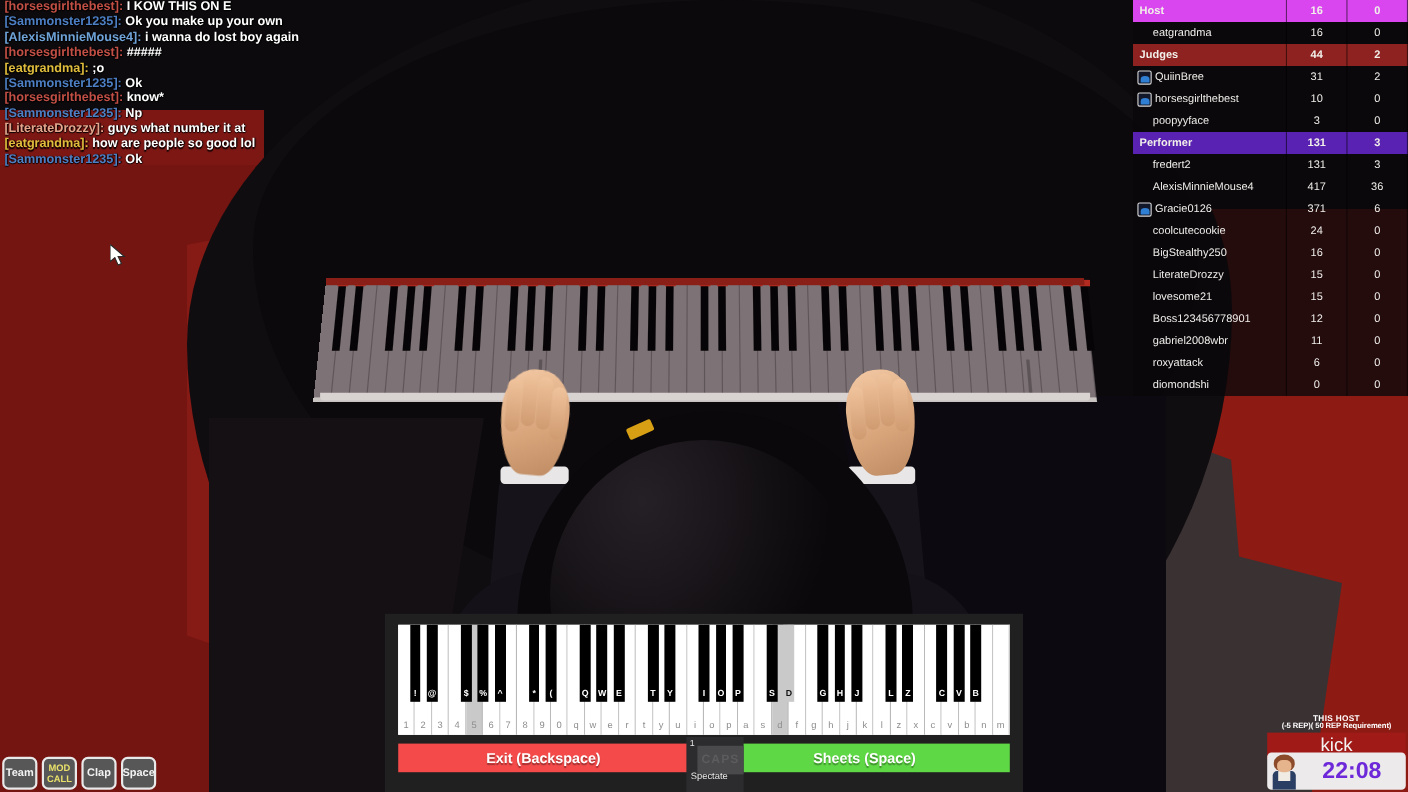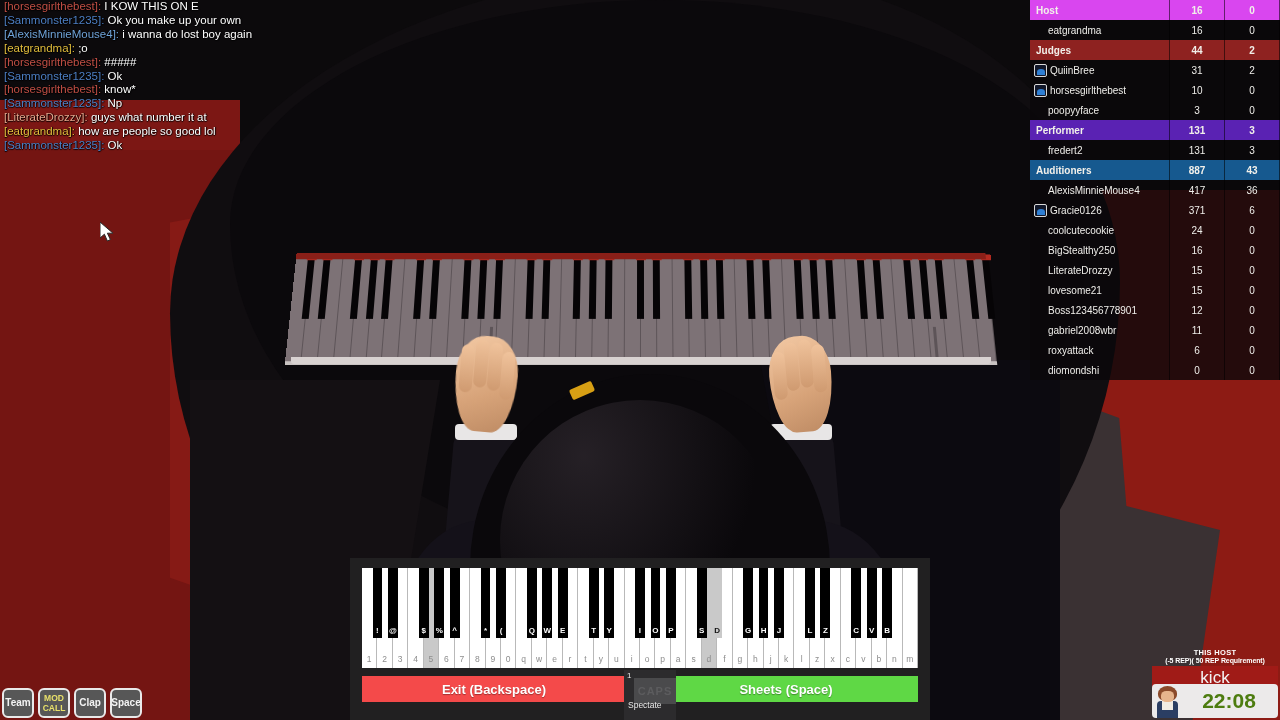--- a/index.html
+++ b/index.html
@@ -87,21 +87,21 @@
   .hair-clip { position:absolute; left:570px; top:385px; width:24px; height:11px; background:#d79f14; transform:rotate(-24deg); border-radius:2px; }
   .shoulder-l { position:absolute; left:400px; top:520px; width:170px; height:200px; background:#141119; border-radius:50% 30% 0 0; }
   .shoulder-r { position:absolute; left:720px; top:520px; width:180px; height:200px; background:#141119; border-radius:30% 50% 0 0; }
 
   
   #cursor { position:absolute; left:100px; top:222px; width:18px; height:20px; }
 
   
   #chat { position:absolute; left:4px; top:0px; width:420px; padding-top:0; z-index:20; }
   .chat-line {
-    font-size:11.5px; line-height:13.9px; font-weight:normal;
+    font-size:11.5px; line-height:13.9px; font-weight:bold;
     white-space:nowrap; letter-spacing:0px;
     text-shadow:0 1px 1px rgba(0,0,0,.95), 1px 0 1px rgba(0,0,0,.9);
   }
   .chat-name { }
   .chat-msg { color:#ffffff; }
 
   
   #leaderboard { position:absolute; right:0; top:0; width:250px; z-index:25; font-size:10px; }
   .lb-row { display:flex; height:20px; align-items:stretch; }
   .lb-cell-name { flex:0 0 140px; display:flex; align-items:center; padding-left:6px; overflow:hidden; }
@@ -183,21 +183,21 @@
   #timerbar {
     position:absolute; right:2px; bottom:2px; width:126px; height:34px;
     background:#eceaea; border-radius:4px; display:flex; align-items:center;
     z-index:35; overflow:hidden;
   }
   #avatar { width:30px; height:34px; position:relative; flex:0 0 30px; }
   #av-hair { position:absolute; left:6px; top:2px; width:19px; height:15px; background:#8b4a2a; border-radius:50% 50% 40% 40%; }
   #av-face { position:absolute; left:9px; top:7px; width:13px; height:11px; background:#e6b48c; border-radius:40%; }
   #av-body { position:absolute; left:5px; top:17px; width:21px; height:17px; background:#2b3e63; border-radius:4px 4px 0 0; }
   #av-shirt { position:absolute; left:10px; top:17px; width:11px; height:9px; background:#f0ece4; }
-  #timer-text { flex:1; text-align:center; font-size:21px; font-weight:bold; color:#4d7c0f; letter-spacing:0px; padding-right:2px; }
+  #timer-text { flex:1; text-align:center; font-size:21px; font-weight:bold; color:#6d28d9; letter-spacing:0px; padding-right:2px; }
 </style>
 </head>
 <body>
 
 <div id="screen">
 
   <div id="scene">
     <div class="scn-dark-bg"></div>
     <div class="red-left2"></div>
     <div class="red-left"></div>
@@ -352,22 +352,22 @@
 
     <svg id="cursor" viewBox="0 0 18 20">
       <polygon points="0,0 0,16 4.4,12.2 7.4,19 10.4,17.6 7.4,11.2 13,11.2" fill="#ffffff" stroke="#2a2a2a" stroke-width="1"></polygon>
     </svg>
   </div>
 
   <div id="chat">
       <div class="chat-line"><span class="chat-name" style="color: rgb(193, 79, 69);">[horsesgirlthebest]:</span><span class="chat-msg"> I KOW THIS ON E</span></div>
       <div class="chat-line"><span class="chat-name" style="color: rgb(77, 127, 196);">[Sammonster1235]:</span><span class="chat-msg"> Ok you make up your own</span></div>
       <div class="chat-line"><span class="chat-name" style="color: rgb(111, 163, 216);">[AlexisMinnieMouse4]:</span><span class="chat-msg"> i wanna do lost boy again</span></div>
+      <div class="chat-line"><span class="chat-name" style="color: rgb(193, 79, 69);">[horsesgirlthebest]:</span><span class="chat-msg"> #####</span></div>
       <div class="chat-line"><span class="chat-name" style="color: rgb(224, 189, 60);">[eatgrandma]:</span><span class="chat-msg"> ;o</span></div>
-      <div class="chat-line"><span class="chat-name" style="color: rgb(193, 79, 69);">[horsesgirlthebest]:</span><span class="chat-msg"> #####</span></div>
       <div class="chat-line"><span class="chat-name" style="color: rgb(77, 127, 196);">[Sammonster1235]:</span><span class="chat-msg"> Ok</span></div>
       <div class="chat-line"><span class="chat-name" style="color: rgb(193, 79, 69);">[horsesgirlthebest]:</span><span class="chat-msg"> know*</span></div>
       <div class="chat-line"><span class="chat-name" style="color: rgb(77, 127, 196);">[Sammonster1235]:</span><span class="chat-msg"> Np</span></div>
       <div class="chat-line"><span class="chat-name" style="color: rgb(228, 165, 140);">[LiterateDrozzy]:</span><span class="chat-msg"> guys what number it at</span></div>
       <div class="chat-line"><span class="chat-name" style="color: rgb(224, 189, 60);">[eatgrandma]:</span><span class="chat-msg"> how are people so good lol</span></div>
       <div class="chat-line"><span class="chat-name" style="color: rgb(77, 127, 196);">[Sammonster1235]:</span><span class="chat-msg"> Ok</span></div>
     </div>
 
   <div id="leaderboard">
       <div class="lb-row group" style="background: #d946ef;">
@@ -420,27 +420,20 @@
         </div>
         <div class="lb-cell-v">131</div>
         <div class="lb-cell-v">3</div>
       </div>
       <div class="lb-row player">
         <div class="lb-cell-name">
           <span>fredert2</span>
         </div>
         <div class="lb-cell-v">131</div>
         <div class="lb-cell-v">3</div>
-      </div>
-      <div class="lb-row group" style="background: rgb(22, 89, 143);">
-        <div class="lb-cell-name">
-          <span>Auditioners</span>
-        </div>
-        <div class="lb-cell-v">887</div>
-        <div class="lb-cell-v">43</div>
       </div>
       <div class="lb-row player">
         <div class="lb-cell-name">
           <span>AlexisMinnieMouse4</span>
         </div>
         <div class="lb-cell-v">417</div>
         <div class="lb-cell-v">36</div>
       </div>
       <div class="lb-row player badged">
         <div class="lb-cell-name">

